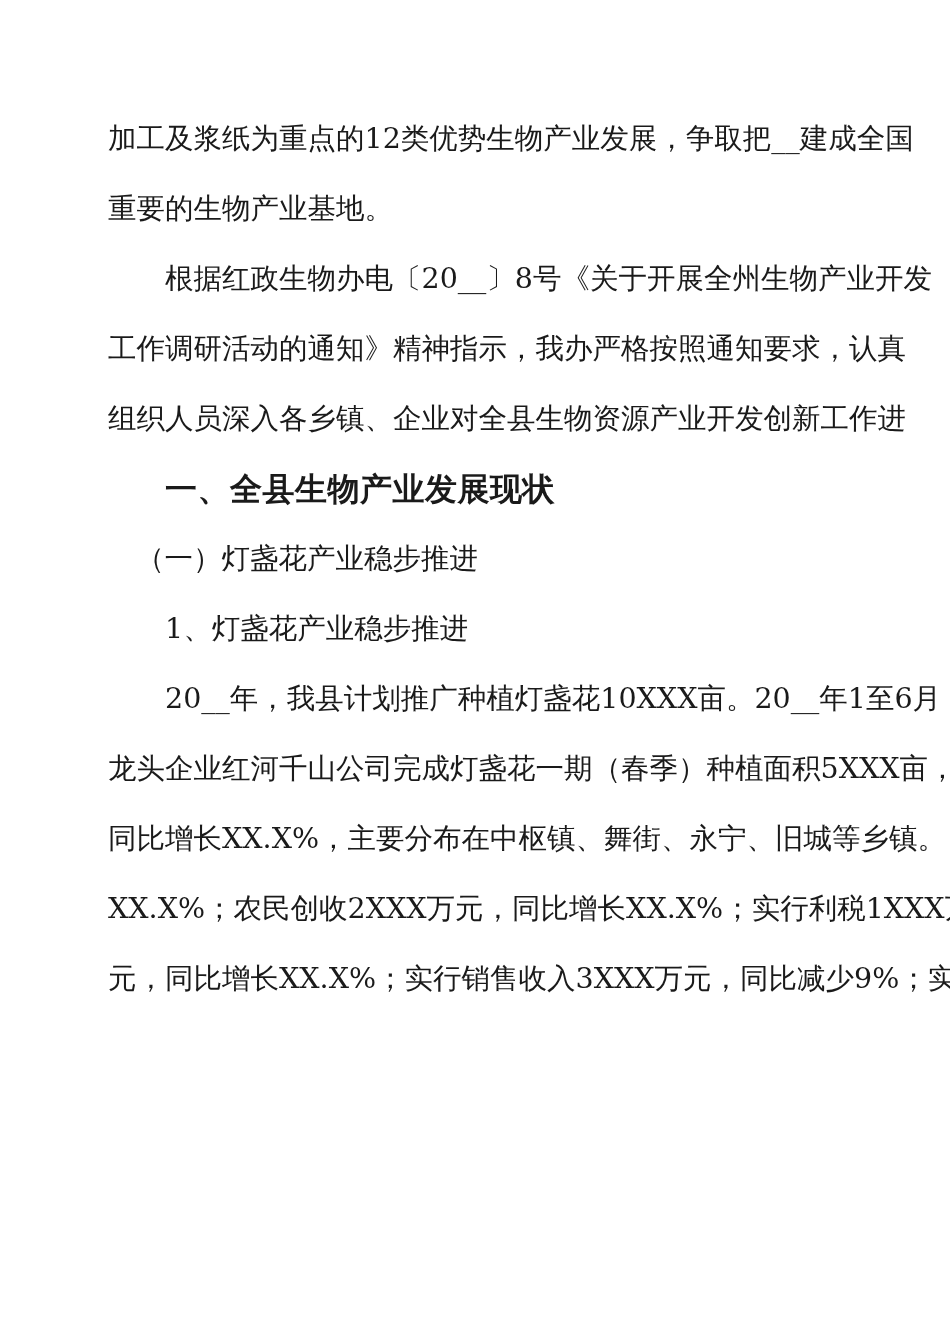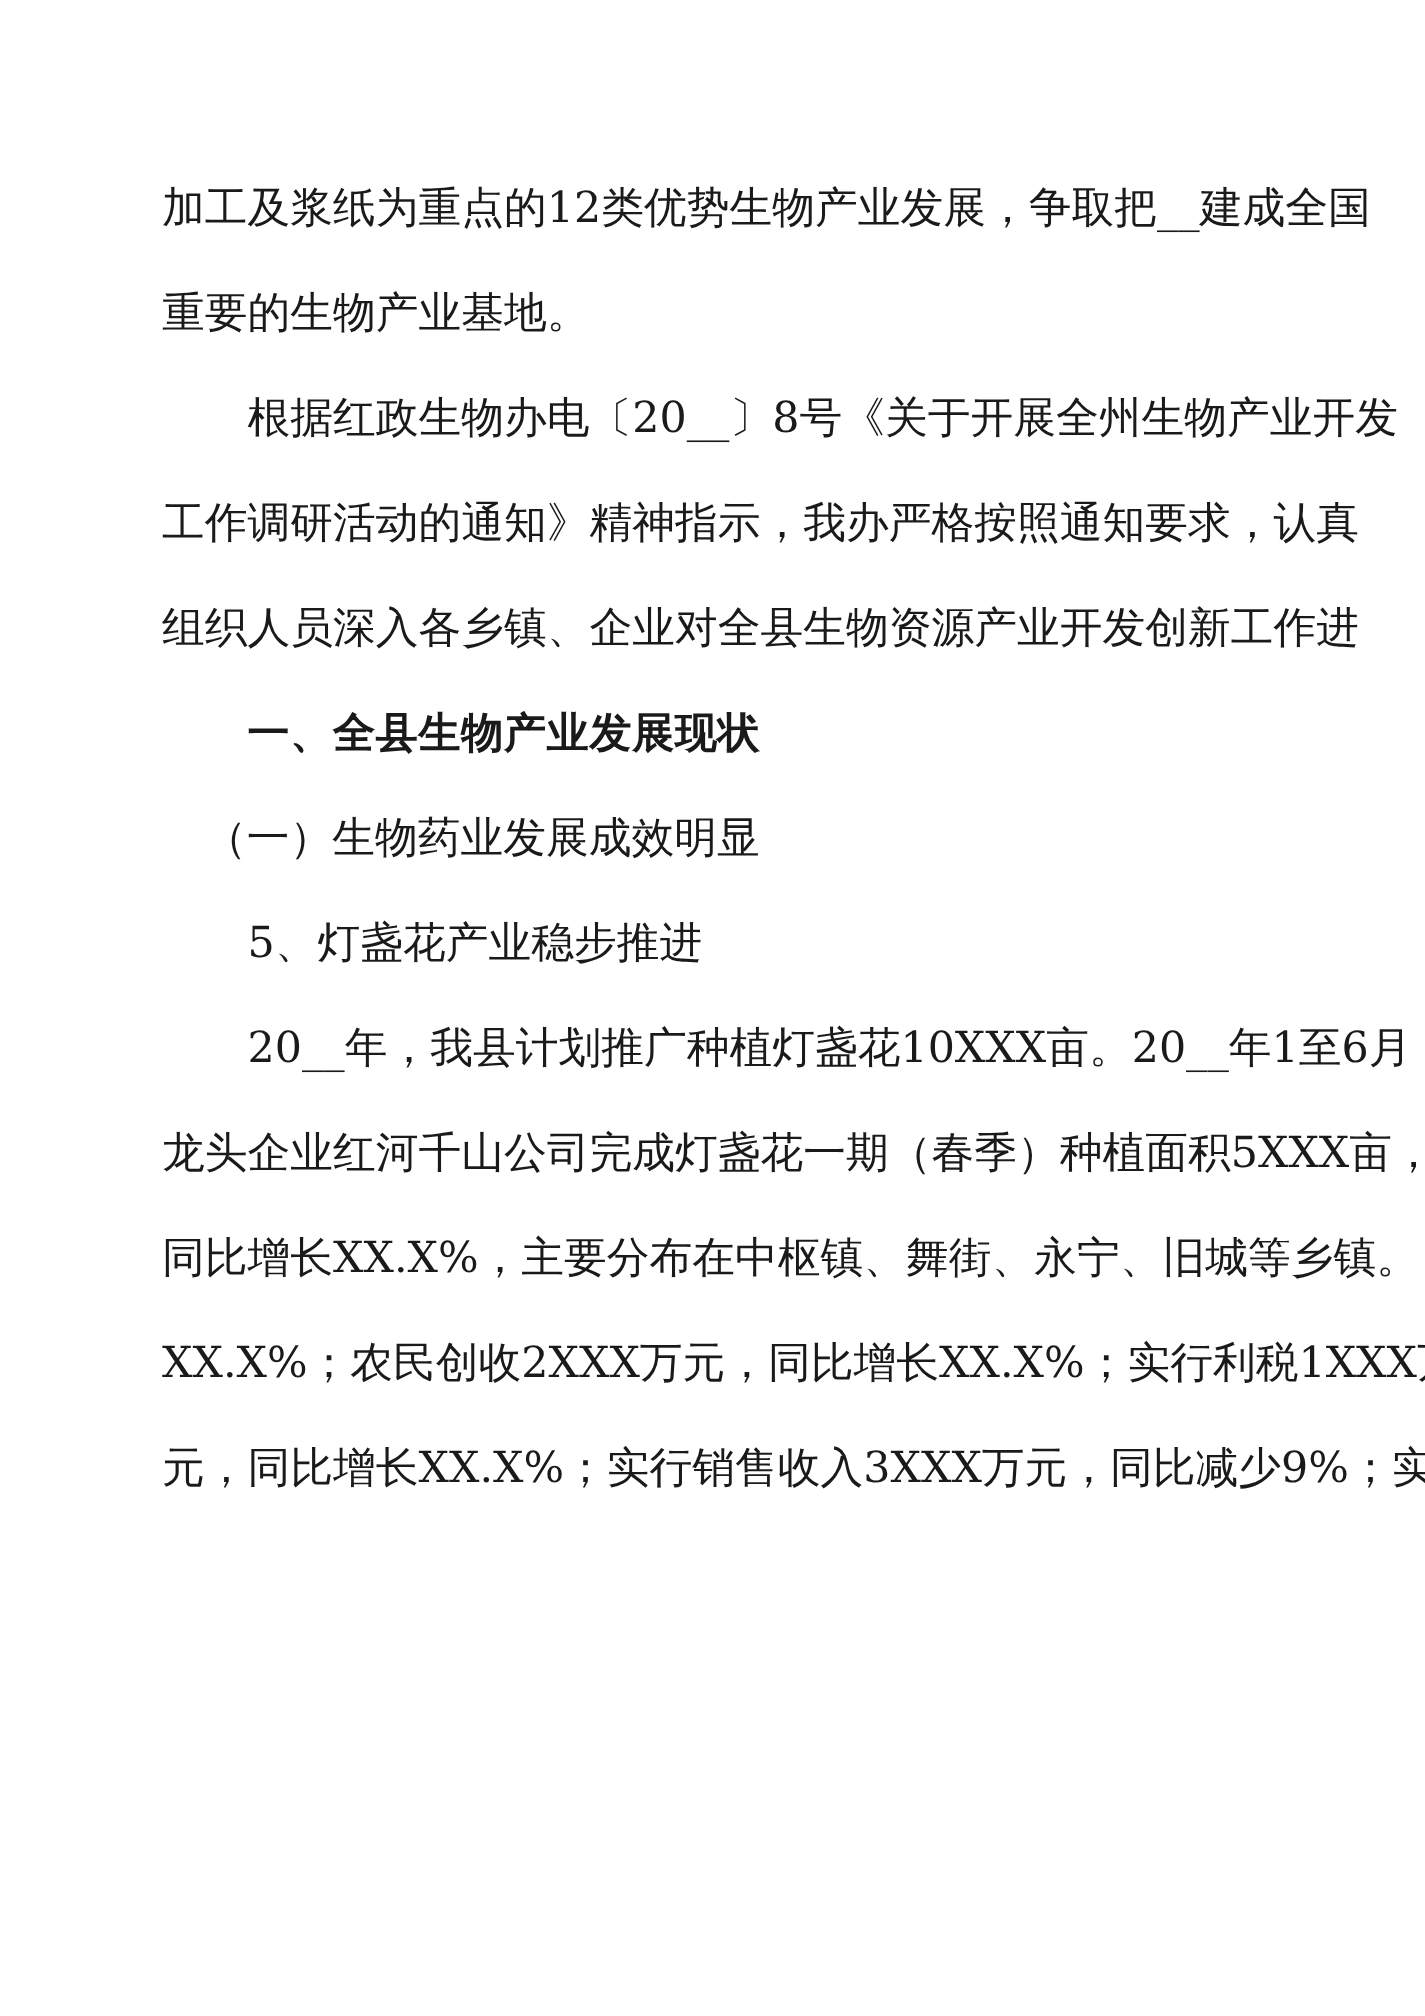--- a/index.html
+++ b/index.html
@@ -48,21 +48,21 @@
     justify-content: space-between;
     white-space: nowrap;
   }
   .line.justify > span {
     display: inline-block;
   }
 
   .line.heading {
     font-weight: bold;
     font-family: "DejaVu Sans", "Liberation Sans", sans-serif;
-    font-size: 28px;
+    font-size: 32px;
     letter-spacing: 0.5px;
   }
 
   .indent-2 {
     padding-left: 57px;
   }
   .indent-1 {
     padding-left: 28px;
   }
 </style>
@@ -190,22 +190,22 @@
         <span>业</span>
         <span>开</span>
         <span>发</span>
         <span>创</span>
         <span>新</span>
         <span>工</span>
         <span>作</span>
         <span>进</span>
       </div>
       <div class="line heading indent-2">一、全县生物产业发展现状</div>
-      <div class="line indent-1">（一）生物药业发展成效明显</div>
-      <div class="line indent-2">5、灯盏花产业稳步推进</div>
+      <div class="line indent-1">（一）灯盏花产业稳步推进</div>
+      <div class="line indent-2">1、灯盏花产业稳步推进</div>
       <div class="line indent-2 justify">
         <span>2</span>
         <span>0</span>
         <span>_</span>
         <span>_</span>
         <span>年</span>
         <span>，</span>
         <span>我</span>
         <span>县</span>
         <span>计</span>

